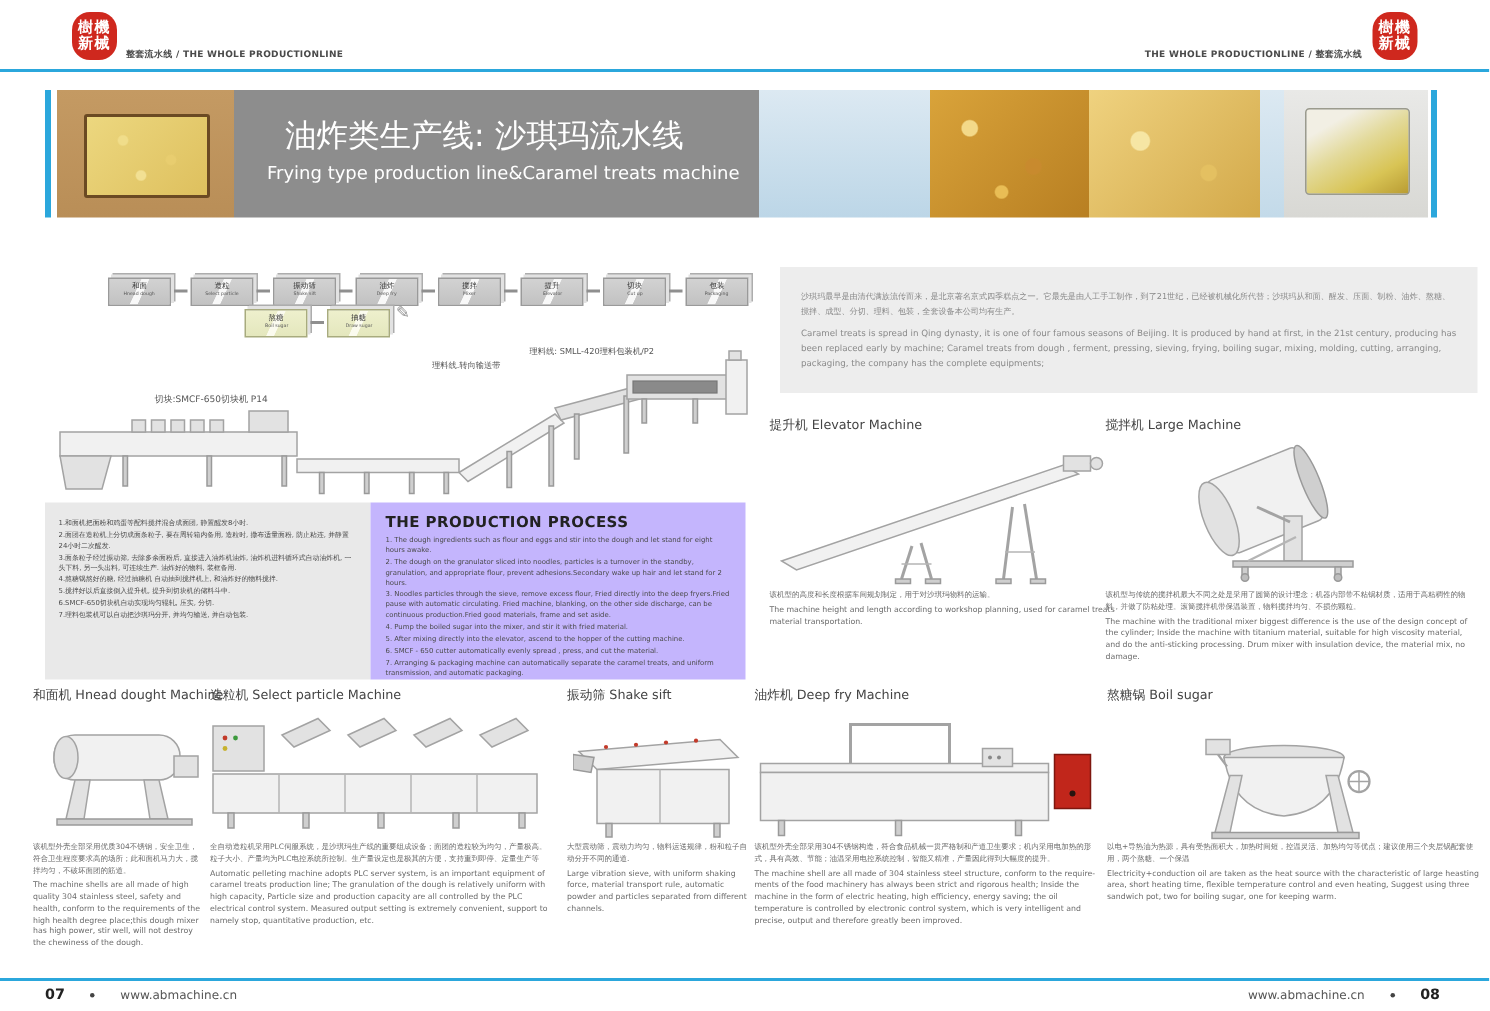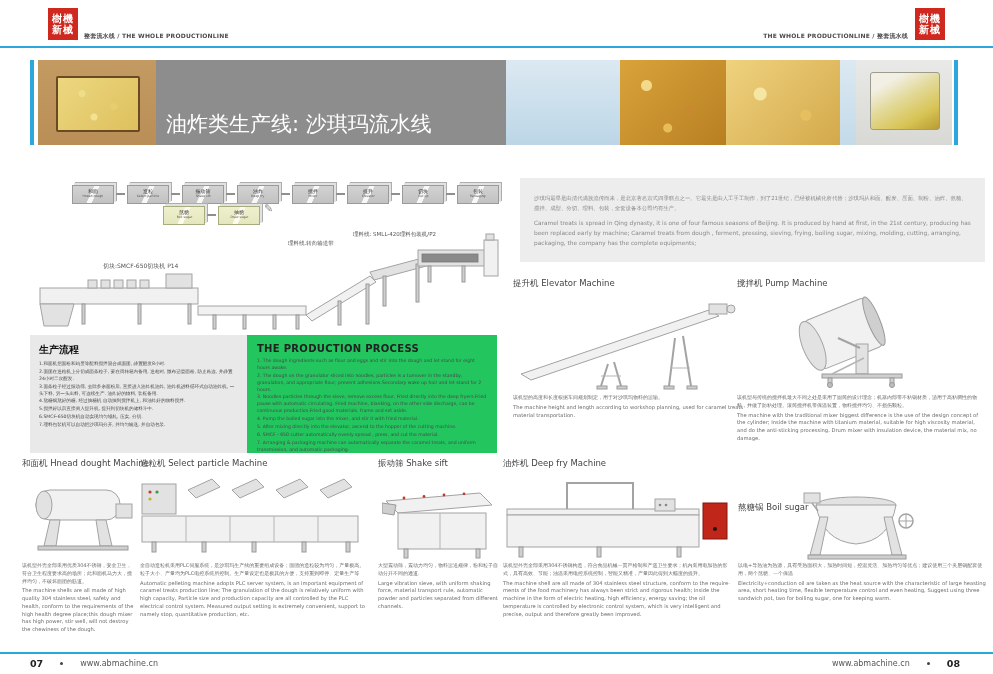--- a/index.html
+++ b/index.html
@@ -3,21 +3,21 @@
 <meta charset="utf-8">
 <style>
   html,body{margin:0;padding:0;background:#ffffff;}
   #spread{position:relative;width:993px;height:674px;background:#fff;overflow:hidden;
           font-family:"DejaVu Sans","Liberation Sans",sans-serif;color:#333;}
   .abs{position:absolute;}
   .hline{position:absolute;height:2px;background:#2ba7dc;left:0;width:993px;}
   .vbar{position:absolute;width:4px;background:#2ba7dc;}
   
   .seal{width:30px;height:32px;background:#cf281e;color:#fff;display:flex;flex-direction:column;
-        align-items:center;justify-content:center;font-size:10px;line-height:1.15;font-weight:bold;letter-spacing:1px;}
+        align-items:center;justify-content:center;font-size:10px;line-height:1.15;font-weight:bold;letter-spacing:1px;border-radius:12px;}
   .tagline{font-size:6px;color:#4a4a4a;font-weight:bold;letter-spacing:.2px;}
   
   .banner-gray{background:#8d8d8d;color:#fff;}
   .btitle-zh{font-size:21px;line-height:1.15;}
   .btitle-en{font-size:12px;line-height:1.3;}
   .photo{position:absolute;top:60px;height:85px;}
   
   .fbox{width:40px;height:17px;border:1px solid #9a9a9a;
         background-image:linear-gradient(115deg,rgba(0,0,0,0) 44%,#f8f8f8 45%,#f8f8f8 55%,rgba(0,0,0,0) 56%),linear-gradient(#d2d2d2,#c2c2c2);
         box-shadow:2px -2px 0 0 #e2e2e2,3px -3px 0 0 #adadad;
@@ -25,21 +25,21 @@
   .fbox.yellow{background-image:linear-gradient(115deg,rgba(0,0,0,0) 44%,#fbfbef 45%,#fbfbef 55%,rgba(0,0,0,0) 56%),linear-gradient(#eef0cd,#e4e7bd);border-color:#a8ab7e;}
   .fb-zh{font-size:5px;color:#333;line-height:1.1;}
   .fb-en{font-size:5px;color:#555;line-height:1;transform:scale(.62);transform-origin:50% 0;white-space:nowrap;}
   .conn{position:absolute;width:9px;height:2px;background:#8f8f8f;}
   .pencil{font-size:11px;color:#8f8f8f;}
   
   .dlabel{font-size:5.5px;color:#555;white-space:nowrap;}
   
   .panel{box-sizing:border-box;}
   .p-gray{background:#e9e9e9;}
-  .p-light{background:#22c55e;}
+  .p-light{background:#c4b5fd;}
   .p-purpose{background:#ededed;}
   .h-zh{font-size:10px;font-weight:bold;color:#111;}
   .h-en{font-size:10px;font-weight:bold;color:#222;letter-spacing:.3px;}
   .step{font-size:4.6px;color:#4a4a4a;line-height:1.5;margin:0 0 1px 0;}
   .purpose-zh{font-size:5.4px;color:#8a8a8a;line-height:1.9;margin:6px 0 4px 0;}
   .purpose-en{font-size:5.8px;color:#8a8a8a;line-height:1.8;margin:0;}
   
   .mtitle{font-size:8.5px;color:#444;white-space:nowrap;}
   .cap-zh{font-size:5px;color:#6b6b6b;line-height:1.55;margin:0 0 2px 0;}
   .cap-en{font-size:5.2px;color:#6b6b6b;line-height:1.5;margin:0;}
@@ -76,21 +76,22 @@
   <div class="photo" style="left:38px;width:118px;background:
       linear-gradient(180deg,#c49a63 0%,#b98e57 100%);">
     <div class="abs" style="left:18px;top:16px;width:80px;height:52px;background:
       radial-gradient(circle at 30% 30%,#f0dd8a 0 3px,rgba(0,0,0,0) 4px),
       radial-gradient(circle at 70% 55%,#e8cd6f 0 3px,rgba(0,0,0,0) 4px),
       radial-gradient(circle at 45% 75%,#f2e093 0 3px,rgba(0,0,0,0) 4px),
       linear-gradient(135deg,#ecd77f,#dec05e);border:2px solid #6b4a23;border-radius:2px;"></div>
   </div>
 
   <div class="abs banner-gray" style="left:156px;top:60px;width:350px;height:85px;">
-    <div class="btitle-zh abs" style="left:10px;top:18px;margin-top:34px;">油炸类生产线: 沙琪玛流水线</div>
+    <div class="btitle-zh abs" style="left:34px;top:18px;">油炸类生产线: 沙琪玛流水线</div>
+    <div class="btitle-en abs" style="left:22px;top:48px;">Frying type production line&amp;Caramel treats machine</div>
   </div>
 
   <div class="photo" style="left:506px;width:114px;background:linear-gradient(180deg,#dce9f2,#bcd6e7);"></div>
   <div class="photo" style="left:620px;width:106px;background:
       radial-gradient(circle at 25% 30%,#f3d989 0 5px,rgba(0,0,0,0) 6px),
       radial-gradient(circle at 65% 60%,#c88a2e 0 5px,rgba(0,0,0,0) 6px),
       radial-gradient(circle at 45% 80%,#e9bd55 0 4px,rgba(0,0,0,0) 5px),
       linear-gradient(135deg,#d9a33a,#b87f22);"></div>
   <div class="photo" style="left:726px;width:114px;background:
       radial-gradient(circle at 30% 40%,#f6e6a4 0 6px,rgba(0,0,0,0) 7px),
@@ -187,21 +188,20 @@
 
     <rect class="sk2" x="380" y="24" width="68" height="16"></rect>
     <rect x="384" y="28" width="56" height="8" fill="#8a8a8a" stroke="#777" stroke-width="0.8"></rect>
     <rect class="sk" x="446" y="14" width="14" height="36"></rect>
     <rect class="sk2" x="448" y="8" width="8" height="6"></rect>
     <rect class="skd" x="390" y="40" width="3" height="16"></rect>
       <rect class="skd" x="424" y="40" width="3" height="16"></rect>
   </svg>
 
   <div class="abs panel p-gray" style="left:30px;top:335px;width:217px;height:118px;padding:8px 9px;">
-    <div class="h-zh">生产流程</div>
     <div style="margin-top:4px;">
       <p class="step">1.和面机把面粉和鸡蛋等配料搅拌混合成面团, 静置醒发8小时.</p>
       <p class="step">2.面团在造粒机上分切成面条粒子, 要在周转箱内备用, 造粒时, 撒布适量面粉, 防止粘连, 并静置24小时二次醒发.</p>
       <p class="step">3.面条粒子经过振动筛, 去除多余面粉后, 直接进入油炸机油炸, 油炸机进料循环式自动油炸机, 一头下料, 另一头出料, 可连续生产. 油炸好的物料, 装框备用.</p>
       <p class="step">4.熬糖锅熬好的糖, 经过抽糖机 自动抽到搅拌机上, 和油炸好的物料搅拌.</p>
       <p class="step">5.搅拌好以后直接倒入提升机, 提升到切块机的储料斗中.</p>
       <p class="step">6.SMCF-650切块机自动实现均匀辊轧, 压实, 分切.</p>
       <p class="step">7.理料包装机可以自动把沙琪玛分开, 并均匀输送, 并自动包装.</p>
     </div>
   </div>
@@ -238,21 +238,21 @@
     <rect class="skd" x="151" y="94" width="10" height="3"></rect>
       <rect class="skd" x="174" y="94" width="10" height="3"></rect>
     <line x1="88" y1="84" x2="108" y2="84" stroke="#b5b5b5" stroke-width="1"></line>
     <line x1="157" y1="76" x2="177" y2="76" stroke="#b5b5b5" stroke-width="1"></line>
   </svg>
   <div class="abs" style="left:513px;top:394px;width:232px;">
     <p class="cap-zh">该机型的高度和长度根据车间规划制定，用于对沙琪玛物料的运输。</p>
     <p class="cap-en">The machine height and length according to workshop planning, used for caramel treats material transportation.</p>
   </div>
 
-  <div class="abs mtitle" style="left:737px;top:278px;">搅拌机 Pump Machine</div>
+  <div class="abs mtitle" style="left:737px;top:278px;">搅拌机 Large Machine</div>
   <svg class="abs" style="left:772px;top:288px;" width="180" height="100" viewBox="0 0 180 100">
     <g transform="rotate(-22 70 45)">
       <rect class="sk" x="38" y="20" width="66" height="52" rx="5"></rect>
       <ellipse class="sk2" cx="38" cy="46" rx="10" ry="26"></ellipse>
       <ellipse class="skd" cx="104" cy="46" rx="6" ry="26"></ellipse>
     </g>
     <rect class="sk2" x="84" y="56" width="12" height="30"></rect>
     <line x1="66" y1="50" x2="88" y2="60" stroke="#a3a3a3" stroke-width="2"></line>
     <rect class="skd" x="50" y="86" width="80" height="4"></rect>
     <rect class="skd" x="56" y="90" width="4" height="6"></rect>
@@ -336,21 +336,21 @@
     <circle cx="210" cy="52" r="2" fill="#27140f"></circle>
     <rect class="skd" x="14" y="70" width="4" height="10"></rect>
       <rect class="skd" x="92" y="70" width="4" height="10"></rect>
     <rect class="skd" x="172" y="70" width="4" height="10"></rect>
   </svg>
   <div class="abs" style="left:503px;top:562px;width:228px;">
     <p class="cap-zh">该机型外壳全部采用304不锈钢构造，符合食品机械一贯严格制和产道卫生要求；机内采用电加热的形式，具有高效、节能；油温采用电控系统控制，智能又精准，产量因此得到大幅度的提升。</p>
     <p class="cap-en">The machine shell are all made of 304 stainless steel structure, conform to the require-ments of the food machinery has always been strict and rigorous health; Inside the machine in the form of electric heating, high efficiency, energy saving; the oil temperature is controlled by electronic control system, which is very intelligent and precise, output and therefore greatly been improved.</p>
   </div>
 
-  <div class="abs mtitle" style="left:738px;top:458px;margin-top:44px;">熬糖锅 Boil sugar</div>
+  <div class="abs mtitle" style="left:738px;top:458px;">熬糖锅 Boil sugar</div>
   <svg class="abs" style="left:788px;top:477px;" width="138" height="86" viewBox="0 0 138 86">
     <ellipse class="sk2" cx="68" cy="28" rx="40" ry="8"></ellipse>
     <path class="sk" d="M28,28 Q34,64 68,67 Q102,64 108,28 Z"></path>
     <rect class="sk2" x="16" y="16" width="16" height="10"></rect>
     <line x1="24" y1="26" x2="30" y2="34" stroke="#a3a3a3" stroke-width="1.5"></line>
     <polygon class="sk2" points="32,40 40,40 32,78 22,78"></polygon>
     <polygon class="sk2" points="96,40 104,40 114,78 104,78"></polygon>
     <rect class="skd" x="20" y="78" width="98" height="4"></rect>
     <circle cx="118" cy="44" r="7" fill="none" stroke="#a3a3a3" stroke-width="1.5"></circle>
     <line x1="111" y1="44" x2="125" y2="44" stroke="#a3a3a3"></line>

